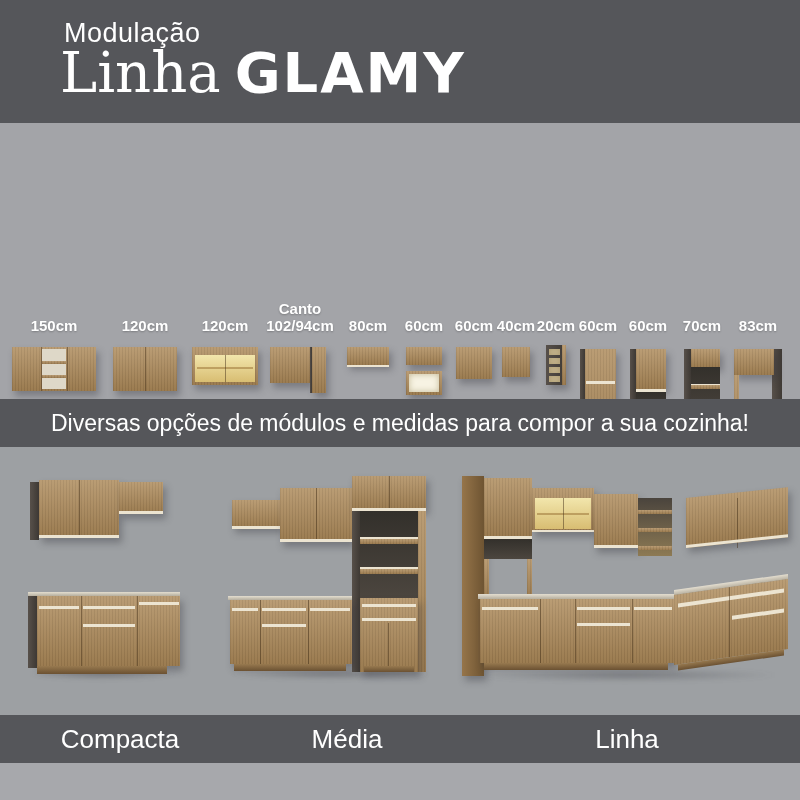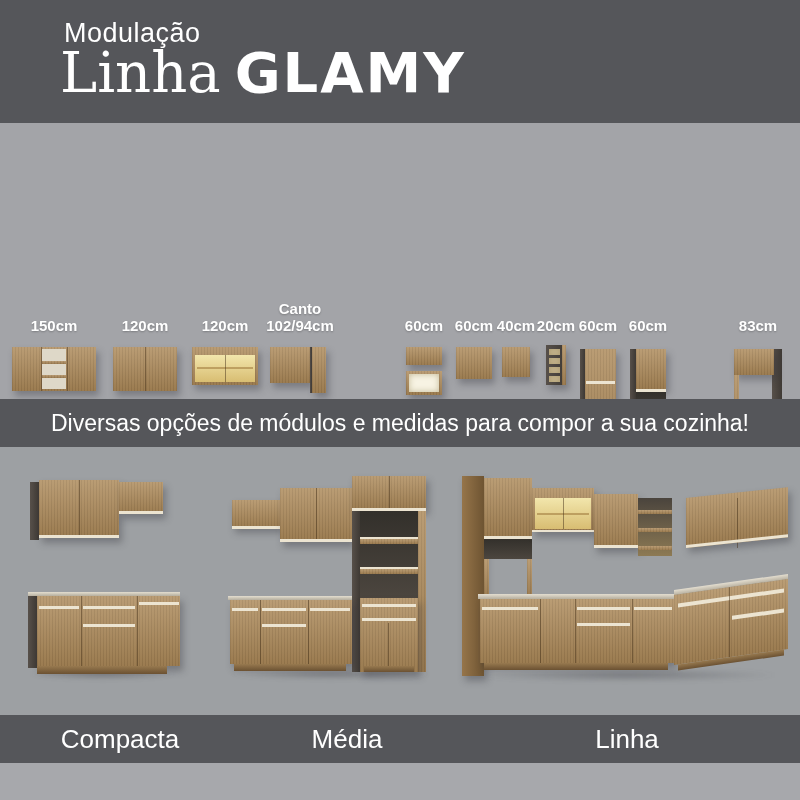--- a/index.html
+++ b/index.html
@@ -109,20 +109,30 @@
       <i class="i wd shd" style="left:42px;top:28px;width:14px;height:46px;"></i>
       <i class="i ct" style="left:0;top:100px;width:58px;height:5px;"></i>
       <i class="i wd shd" style="left:2px;top:105px;width:46px;height:36px;"></i>
       <i class="i vl" style="left:24px;top:105px;height:36px;"></i>
       <i class="i hg" style="left:25px;top:110px;"></i>
       <i class="i hg" style="left:25px;top:122px;"></i>
       <i class="i hg" style="left:25px;top:134px;"></i>
       <i class="i pl" style="left:30px;top:141px;width:16px;height:6px;"></i>
     </div>
 
+    <div class="col" style="left:347px;width:42px;">
+      <span class="mlabel">80cm</span>
+      <i class="i wd shd" style="left:0;top:28px;width:42px;height:18px;"></i>
+      <i class="i cs" style="left:0;top:46px;width:42px;height:2px;"></i>
+      <i class="i ct" style="left:0;top:100px;width:42px;height:4px;"></i>
+      <i class="i wd shd" style="left:1px;top:104px;width:40px;height:38px;"></i>
+      <i class="i vl" style="left:21px;top:104px;height:38px;"></i>
+      <i class="i cs" style="left:2px;top:110px;width:38px;height:3px;"></i>
+      <i class="i pl" style="left:3px;top:142px;width:36px;height:5px;"></i>
+    </div>
 
     <div class="col" style="left:406px;width:36px;">
       <span class="mlabel">60cm</span>
       <i class="i wd shd" style="left:0;top:28px;width:36px;height:18px;"></i>
       <i class="i wd shd" style="left:0;top:52px;width:36px;height:24px;"></i>
       <i class="i gw" style="left:3px;top:55px;width:30px;height:18px;"></i>
       <i class="i ct" style="left:0;top:100px;width:36px;height:3px;"></i>
       <i class="i wd shd" style="left:1px;top:103px;width:34px;height:40px;"></i>
       <i class="i cs" style="left:2px;top:110px;width:32px;height:3px;"></i>
       <i class="i cs" style="left:2px;top:122px;width:32px;height:3px;"></i>
@@ -172,20 +182,34 @@
       <i class="i dk" style="left:0;top:30px;width:6px;height:116px;"></i>
       <i class="i wd shd" style="left:6px;top:30px;width:30px;height:40px;"></i>
       <i class="i cs" style="left:6px;top:70px;width:30px;height:3px;"></i>
       <i class="i nc" style="left:6px;top:73px;width:30px;height:27px;"></i>
       <i class="i wd shd" style="left:6px;top:100px;width:30px;height:46px;"></i>
       <i class="i cs" style="left:7px;top:105px;width:28px;height:3px;"></i>
       <i class="i cs" style="left:7px;top:117px;width:28px;height:3px;"></i>
       <i class="i cs" style="left:7px;top:129px;width:28px;height:3px;"></i>
     </div>
 
+    <div class="col" style="left:684px;width:36px;">
+      <span class="mlabel">70cm</span>
+      <i class="i dk" style="left:0;top:30px;width:7px;height:116px;"></i>
+      <i class="i wd shd" style="left:7px;top:30px;width:29px;height:18px;"></i>
+      <i class="i nc" style="left:7px;top:48px;width:29px;height:56px;"></i>
+      <i class="i cs" style="left:7px;top:65px;width:29px;height:1px;"></i>
+      <i class="i wd" style="left:7px;top:66px;width:29px;height:4px;"></i>
+      <i class="i cs" style="left:7px;top:87px;width:29px;height:1px;"></i>
+      <i class="i wd" style="left:7px;top:88px;width:29px;height:4px;"></i>
+      <i class="i wd shd" style="left:7px;top:104px;width:29px;height:42px;"></i>
+      <i class="i cs" style="left:8px;top:108px;width:27px;height:3px;"></i>
+      <i class="i cs" style="left:8px;top:120px;width:27px;height:3px;"></i>
+      <i class="i vl" style="left:22px;top:123px;height:23px;"></i>
+    </div>
 
     <div class="col" style="left:734px;width:48px;">
       <span class="mlabel">83cm</span>
       <i class="i dk" style="left:38px;top:30px;width:10px;height:116px;"></i>
       <i class="i wd shd" style="left:0;top:30px;width:40px;height:26px;"></i>
       <i class="i wd" style="left:0;top:56px;width:5px;height:90px;"></i>
       <i class="i wd" style="left:0;top:88px;width:40px;height:5px;"></i>
       <i class="i wd" style="left:0;top:140px;width:40px;height:6px;"></i>
     </div>
   </div>

